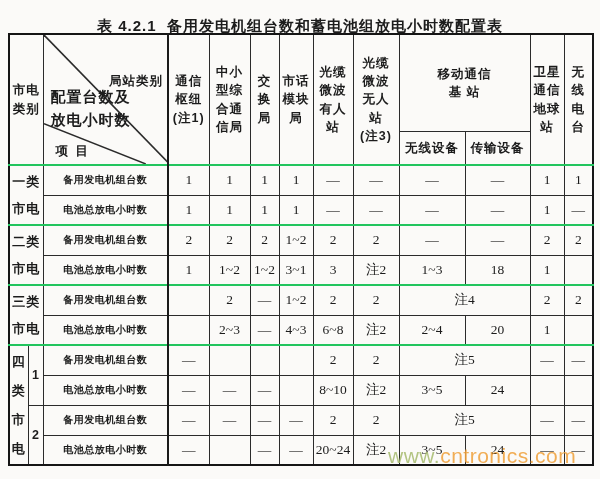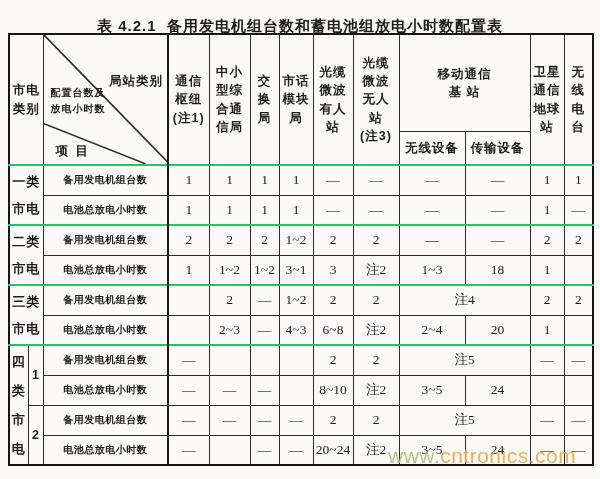--- a/index.html
+++ b/index.html
@@ -33,21 +33,21 @@
   thead tr.hdr-sub th{height:32px;margin-left:28px;}
   tbody tr{height:30px;}
   .ch{
     font-size:12.5px;font-weight:700;
     white-space:pre-line;line-height:1.45;
     letter-spacing:1px;
   }
   .corner{position:relative;padding:0;}
   .corner svg{position:absolute;top:0;left:0;width:100%;height:100%;}
   .corner .c-tr{position:absolute;top:5px;right:4px;font-size:12.5px;font-weight:700;letter-spacing:1px;margin-top:33px;}
-  .corner .c-mid{position:absolute;top:50px;left:7px;font-size:10px;font-weight:700;white-space:pre-line;line-height:1.55;text-align:center;letter-spacing:1px;}
+  .corner .c-mid{position:absolute;top:50px;left:7px;font-size:15px;font-weight:700;white-space:pre-line;line-height:1.55;text-align:center;letter-spacing:1px;}
   .corner .c-bl{position:absolute;bottom:4px;left:12px;font-size:12.5px;font-weight:700;letter-spacing:2px;margin-top:32px;}
   .clabel{
     font-size:13px;font-weight:700;
     white-space:pre-line;line-height:2.1;letter-spacing:1px;
   }
   .clabel.v{line-height:2.25;}
   .subnum{font-size:12.5px;font-weight:700;}
   .item{
     font-size:10px;font-weight:700;letter-spacing:0.5px;
     text-align:center;white-space:nowrap;

